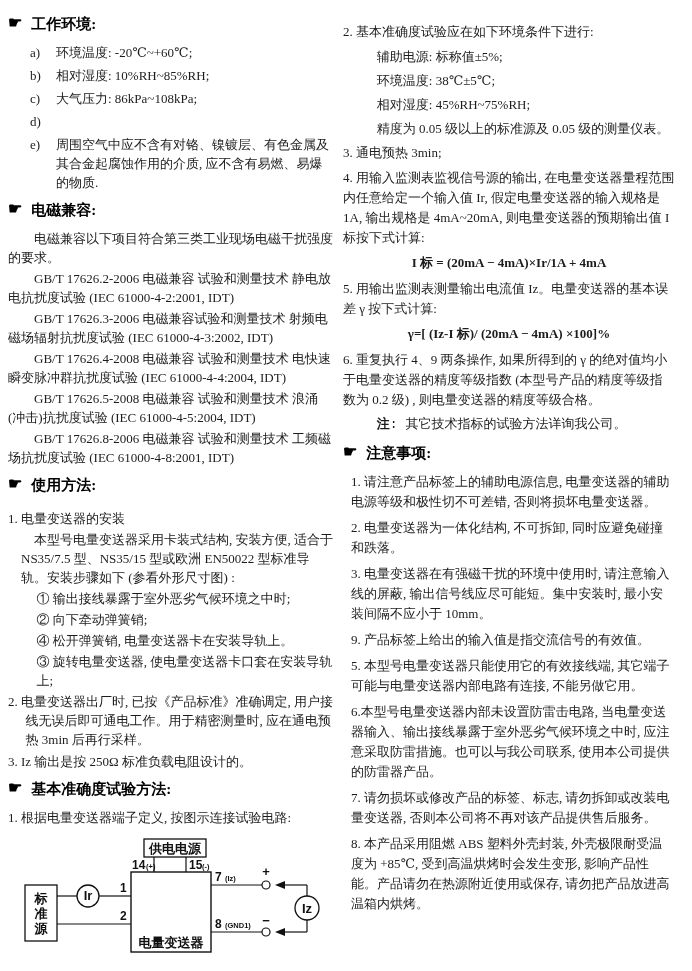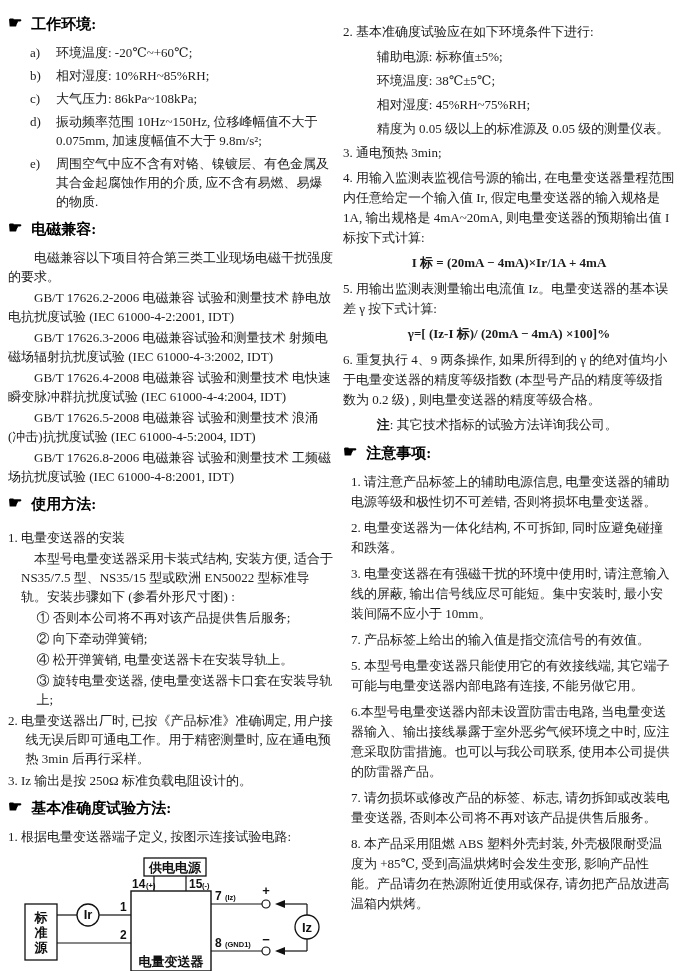--- a/index.html
+++ b/index.html
@@ -25,21 +25,21 @@
   .para-indent{text-indent:2em;margin:0 0 2px 0;}
   
   .u-head{margin:14px 0 2px 0;}
   .u-body{margin:0 0 2px 1em;text-indent:1em;}
   .u-step{padding-left:2.2em;margin-bottom:2px;}
   .u-item{padding-left:1.35em;text-indent:-1.35em;margin:0 0 3px 0;}
   
   .r-item{margin:0 0 5px 0;}
   .r-sub{padding-left:2.6em;margin:0 0 4px 0;}
   .r-formula{text-align:center;margin:1px 0 6px 0;font-weight:bold;}
-  .r-note{padding-left:2.6em;margin:0 0 2px 0;}
+  .r-note{padding-left:2.6em;margin:0 0 2px 0;font-family:Liberation Mono, monospace;}
   .r-note b{font-weight:bold;}
   .n-item{margin:0 0 6px 8px;}
   
   .diagram-wrap{margin-top:10px;}
   .diagram-wrap svg{display:block;}
   svg text{font-family:"Liberation Sans","DejaVu Sans",sans-serif;fill:#111;}
   .d-box-label{font-size:13px;font-weight:bold;}
   .d-term{font-size:12px;font-weight:bold;}
   .d-term-sub{font-size:7.5px;font-weight:bold;}
   .d-meter{font-size:13px;font-weight:bold;}
@@ -62,21 +62,20 @@
   <div class="env-item">
     <span class="env-label">b)</span>
     <span class="env-text">相对湿度: 10%RH~85%RH;</span>
   </div>
   <div class="env-item">
     <span class="env-label">c)</span>
     <span class="env-text">大气压力: 86kPa~108kPa;</span>
   </div>
   <div class="env-item">
     <span class="env-label">d)</span>
-    <span class="env-text">振动频率范围 10Hz~150Hz, 位移峰幅值不大于 0.075mm, 加速度幅值不大于 9.8m/s²;</span>
   </div>
   <div class="env-item">
     <span class="env-label">e)</span>
     <span class="env-text">周围空气中应不含有对铬、镍镀层、有色金属及其合金起腐蚀作用的介质, 应不含有易燃、易爆的物质.</span>
   </div>
 
   <div class="sec-head">
     <span class="hand">☛</span>
     <span>电磁兼容:</span>
   </div>
@@ -88,21 +87,21 @@
   <p class="para-indent">GB/T 17626.5-2008  电磁兼容 试验和测量技术 浪涌(冲击)抗扰度试验 (IEC 61000-4-5:2004, IDT)</p>
   <p class="para-indent">GB/T 17626.8-2006  电磁兼容 试验和测量技术 工频磁场抗扰度试验 (IEC 61000-4-8:2001, IDT)</p>
 
   <div class="sec-head">
     <span class="hand">☛</span>
     <span>使用方法:</span>
   </div>
 
   <p class="u-head">1. 电量变送器的安装</p>
   <p class="u-body">本型号电量变送器采用卡装式结构, 安装方便, 适合于 NS35/7.5 型、NS35/15 型或欧洲 EN50022 型标准导轨。安装步骤如下 (参看外形尺寸图) :</p>
-  <div class="u-step">① 否则本公司将不再对该产品提供售后服务;</div>
+  <div class="u-step">① 输出接线暴露于室外恶劣气候环境之中时;</div>
   <div class="u-step">② 向下牵动弹簧销;</div>
   <div class="u-step">④ 松开弹簧销, 电量变送器卡在安装导轨上。</div>
   <div class="u-step">③ 旋转电量变送器, 使电量变送器卡口套在安装导轨上;</div>
   <p class="u-item">2. 电量变送器出厂时, 已按《产品标准》准确调定, 用户接线无误后即可通电工作。用于精密测量时, 应在通电预热 3min 后再行采样。</p>
   <p class="u-item">3. Iz 输出是按 250Ω 标准负载电阻设计的。</p>
 
   <div class="sec-head">
     <span class="hand">☛</span>
     <span>基本准确度试验方法:</span>
   </div>
@@ -183,18 +182,18 @@
   </div>
 
   <div class="sec-head">
     <span class="hand">☛</span>
     <span>注意事项:</span>
   </div>
 
   <p class="n-item">1. 请注意产品标签上的辅助电源信息, 电量变送器的辅助电源等级和极性切不可差错, 否则将损坏电量变送器。</p>
   <p class="n-item">2. 电量变送器为一体化结构, 不可拆卸, 同时应避免碰撞和跌落。</p>
   <p class="n-item">3. 电量变送器在有强磁干扰的环境中使用时, 请注意输入线的屏蔽, 输出信号线应尽可能短。集中安装时, 最小安装间隔不应小于 10mm。</p>
-  <p class="n-item">7. 产品标签上给出的输入值是指交流信号的有效值。</p>
+  <p class="n-item">9. 产品标签上给出的输入值是指交流信号的有效值。</p>
   <p class="n-item">5. 本型号电量变送器只能使用它的有效接线端, 其它端子可能与电量变送器内部电路有连接, 不能另做它用。</p>
   <p class="n-item">6.本型号电量变送器内部未设置防雷击电路, 当电量变送器输入、输出接线暴露于室外恶劣气候环境之中时, 应注意采取防雷措施。也可以与我公司联系, 使用本公司提供的防雷器产品。</p>
   <p class="n-item">7. 请勿损坏或修改产品的标签、标志, 请勿拆卸或改装电量变送器, 否则本公司将不再对该产品提供售后服务。</p>
   <p class="n-item">8. 本产品采用阻燃 ABS 塑料外壳封装, 外壳极限耐受温度为 +85℃, 受到高温烘烤时会发生变形, 影响产品性能。产品请勿在热源附近使用或保存, 请勿把产品放进高温箱内烘烤。</p>
 </div>
 
 </body></html>

